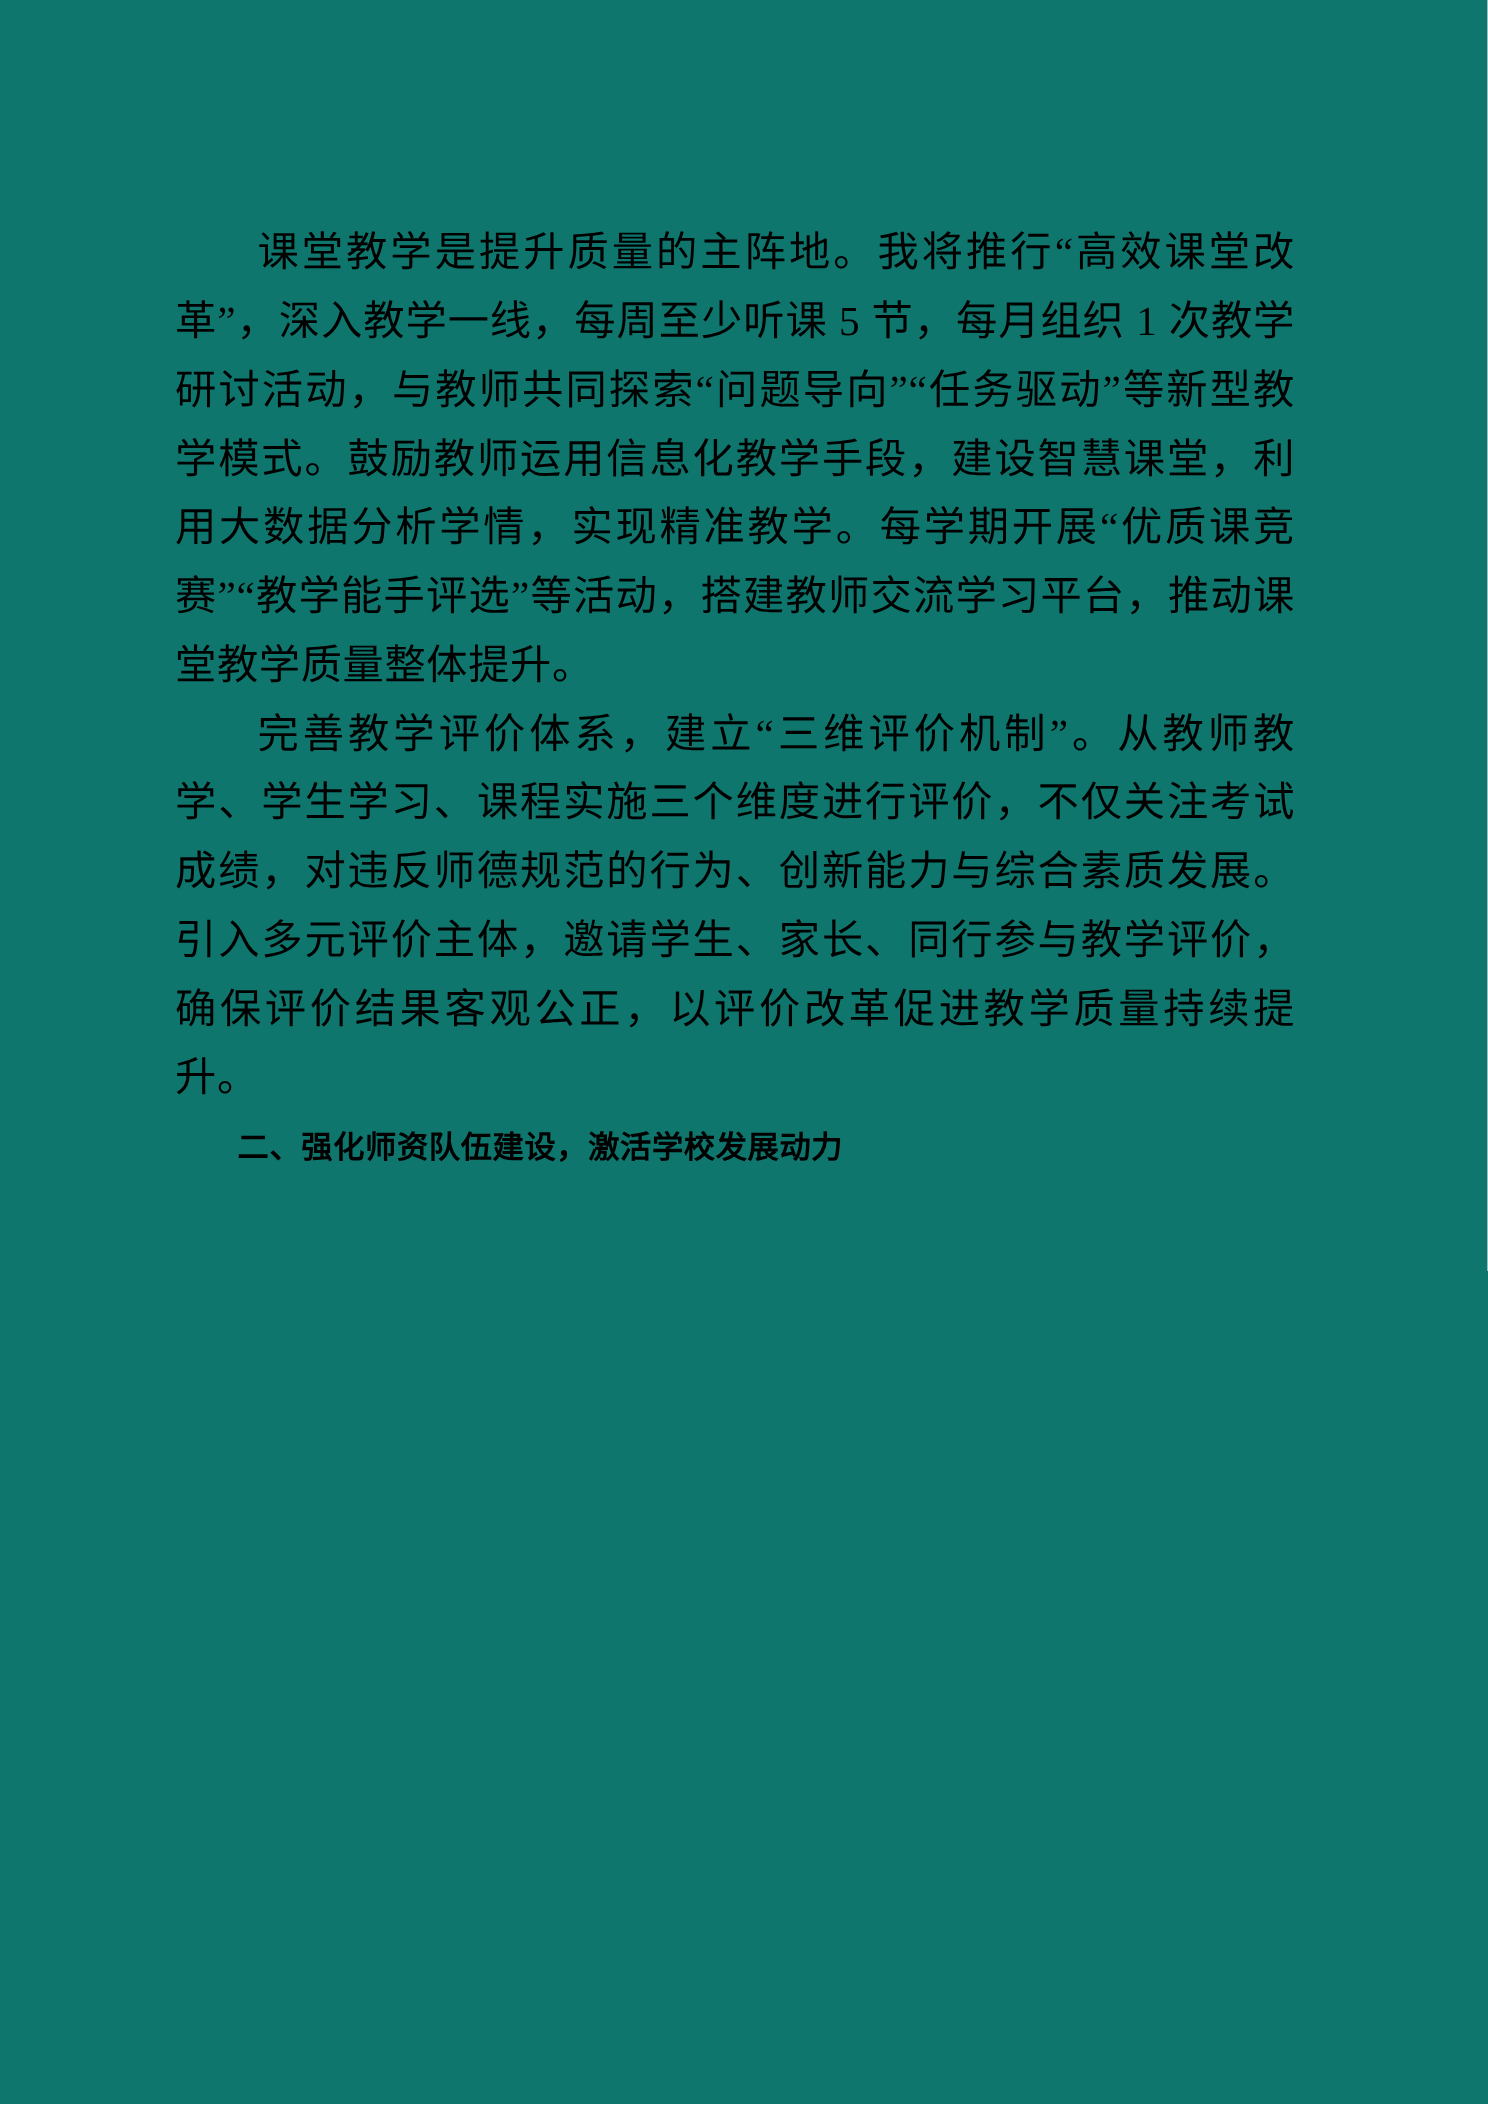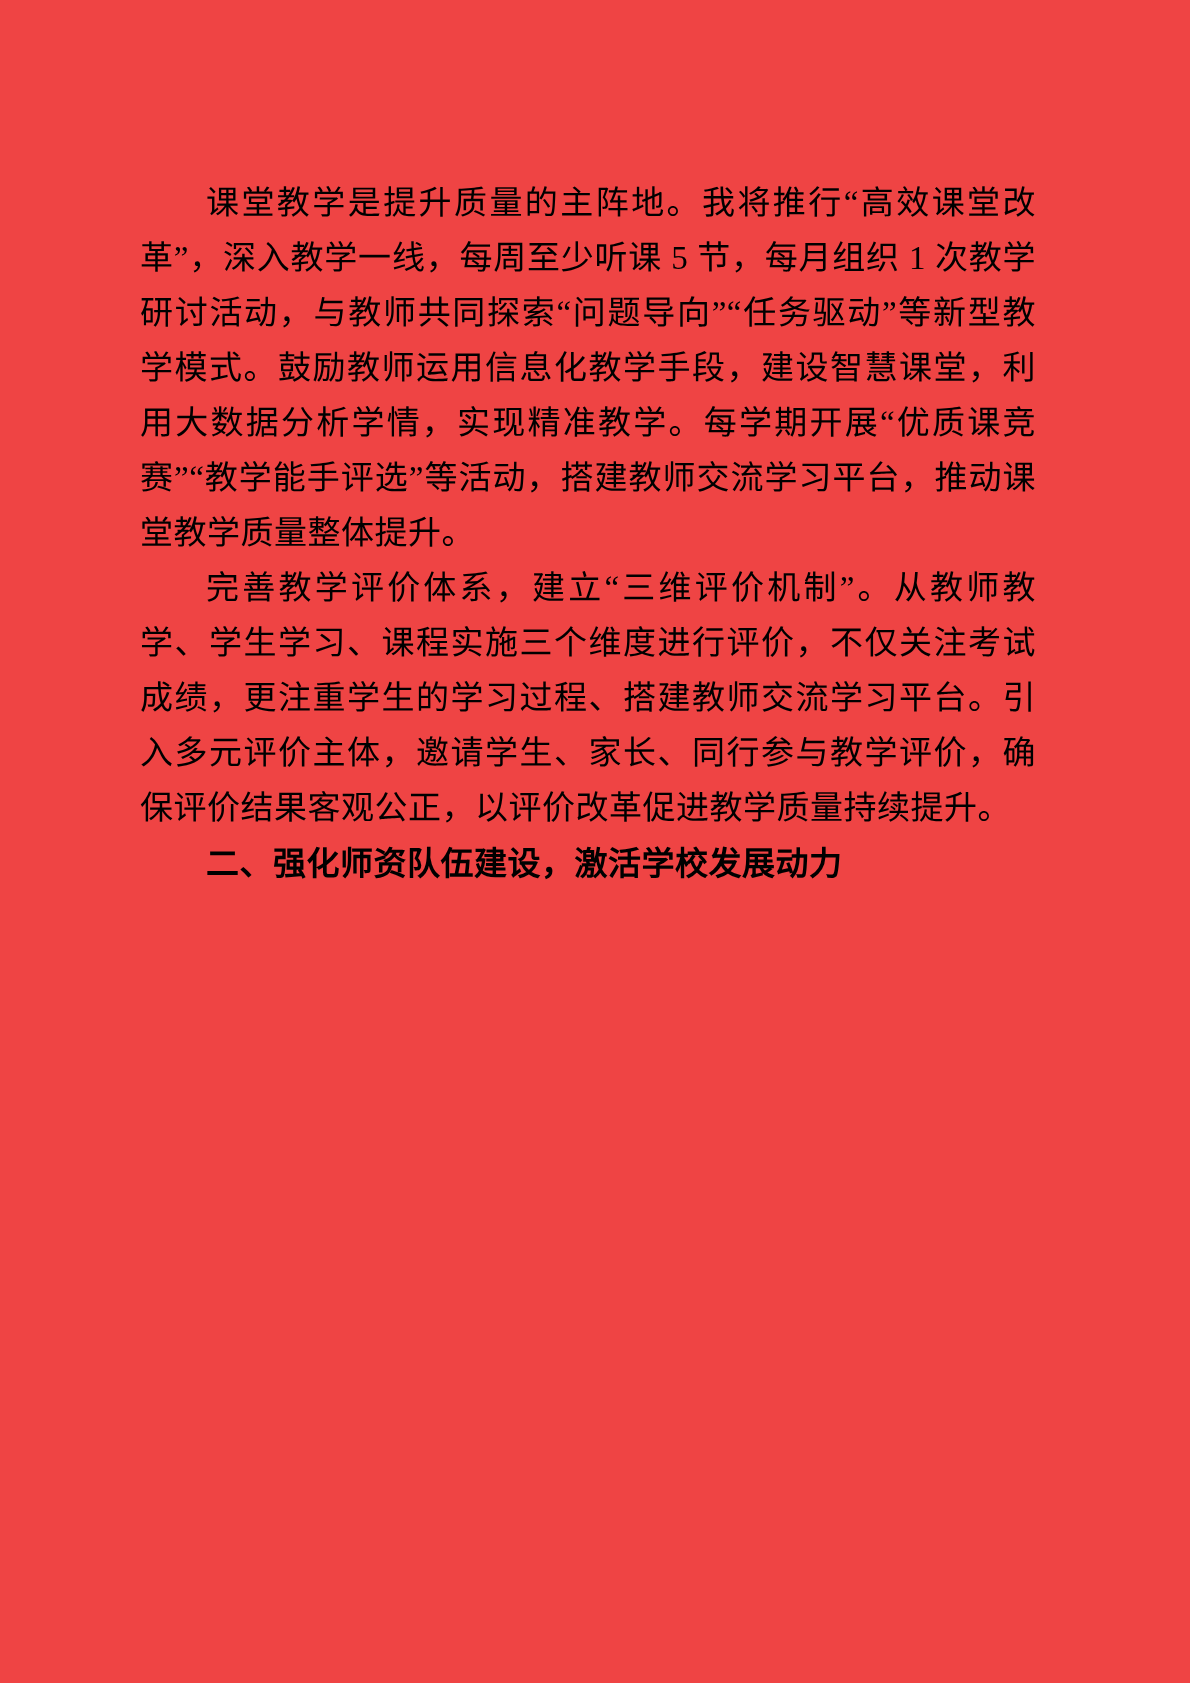--- a/index.html
+++ b/index.html
@@ -33,29 +33,29 @@
     text-justify: inter-ideograph;
     letter-spacing: 0.5px;
     word-break: break-all;
   }
   h2.heading {
     margin: 0;
     padding: 0;
     text-indent: 2em;
     font-family: "Liberation Sans", "DejaVu Sans", sans-serif;
     font-weight: 700;
-    font-size: 33px;
+    font-size: 25px;
     line-height: 55px;
     text-align: justify;
     letter-spacing: 0.5px;
     word-break: break-all;
   }
 </style>
 </head>
 <body>
 
-<div class="page" style="background: #ef4444;">
+<div class="page" style="background: #0f766e;">
   <div class="content-area" style="color: rgb(0, 0, 0);">
       <p class="paragraph">课堂教学是提升质量的主阵地。我将推行“高效课堂改革”，深入教学一线，每周至少听课 5 节，每月组织 1 次教学研讨活动，与教师共同探索“问题导向”“任务驱动”等新型教学模式。鼓励教师运用信息化教学手段，建设智慧课堂，利用大数据分析学情，实现精准教学。每学期开展“优质课竞赛”“教学能手评选”等活动，搭建教师交流学习平台，推动课堂教学质量整体提升。</p>
-      <p class="paragraph">完善教学评价体系，建立“三维评价机制”。从教师教学、学生学习、课程实施三个维度进行评价，不仅关注考试成绩，更注重学生的学习过程、搭建教师交流学习平台。引入多元评价主体，邀请学生、家长、同行参与教学评价，确保评价结果客观公正，以评价改革促进教学质量持续提升。</p>
+      <p class="paragraph">完善教学评价体系，建立“三维评价机制”。从教师教学、学生学习、课程实施三个维度进行评价，不仅关注考试成绩，对违反师德规范的行为、创新能力与综合素质发展。引入多元评价主体，邀请学生、家长、同行参与教学评价，确保评价结果客观公正，以评价改革促进教学质量持续提升。</p>
       <h2 class="heading">二、强化师资队伍建设，激活学校发展动力</h2>
     </div>
 </div>
 
 </body></html>

